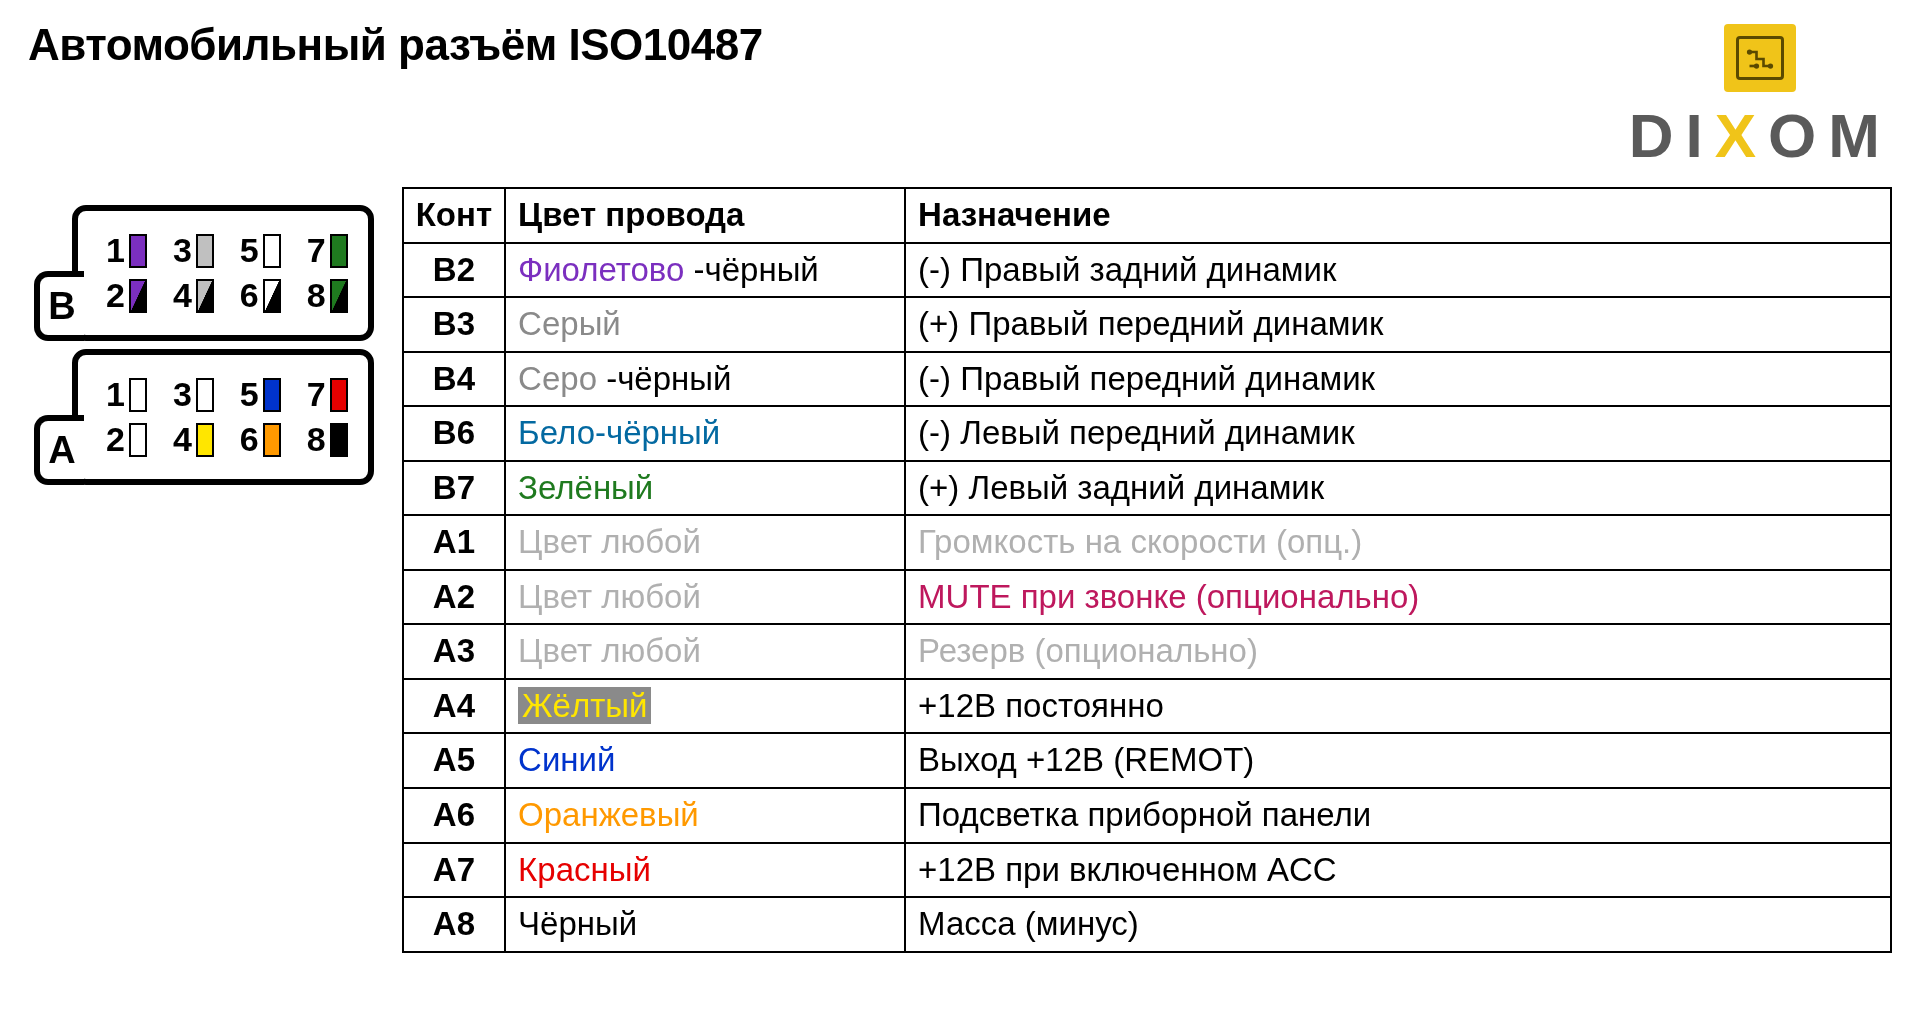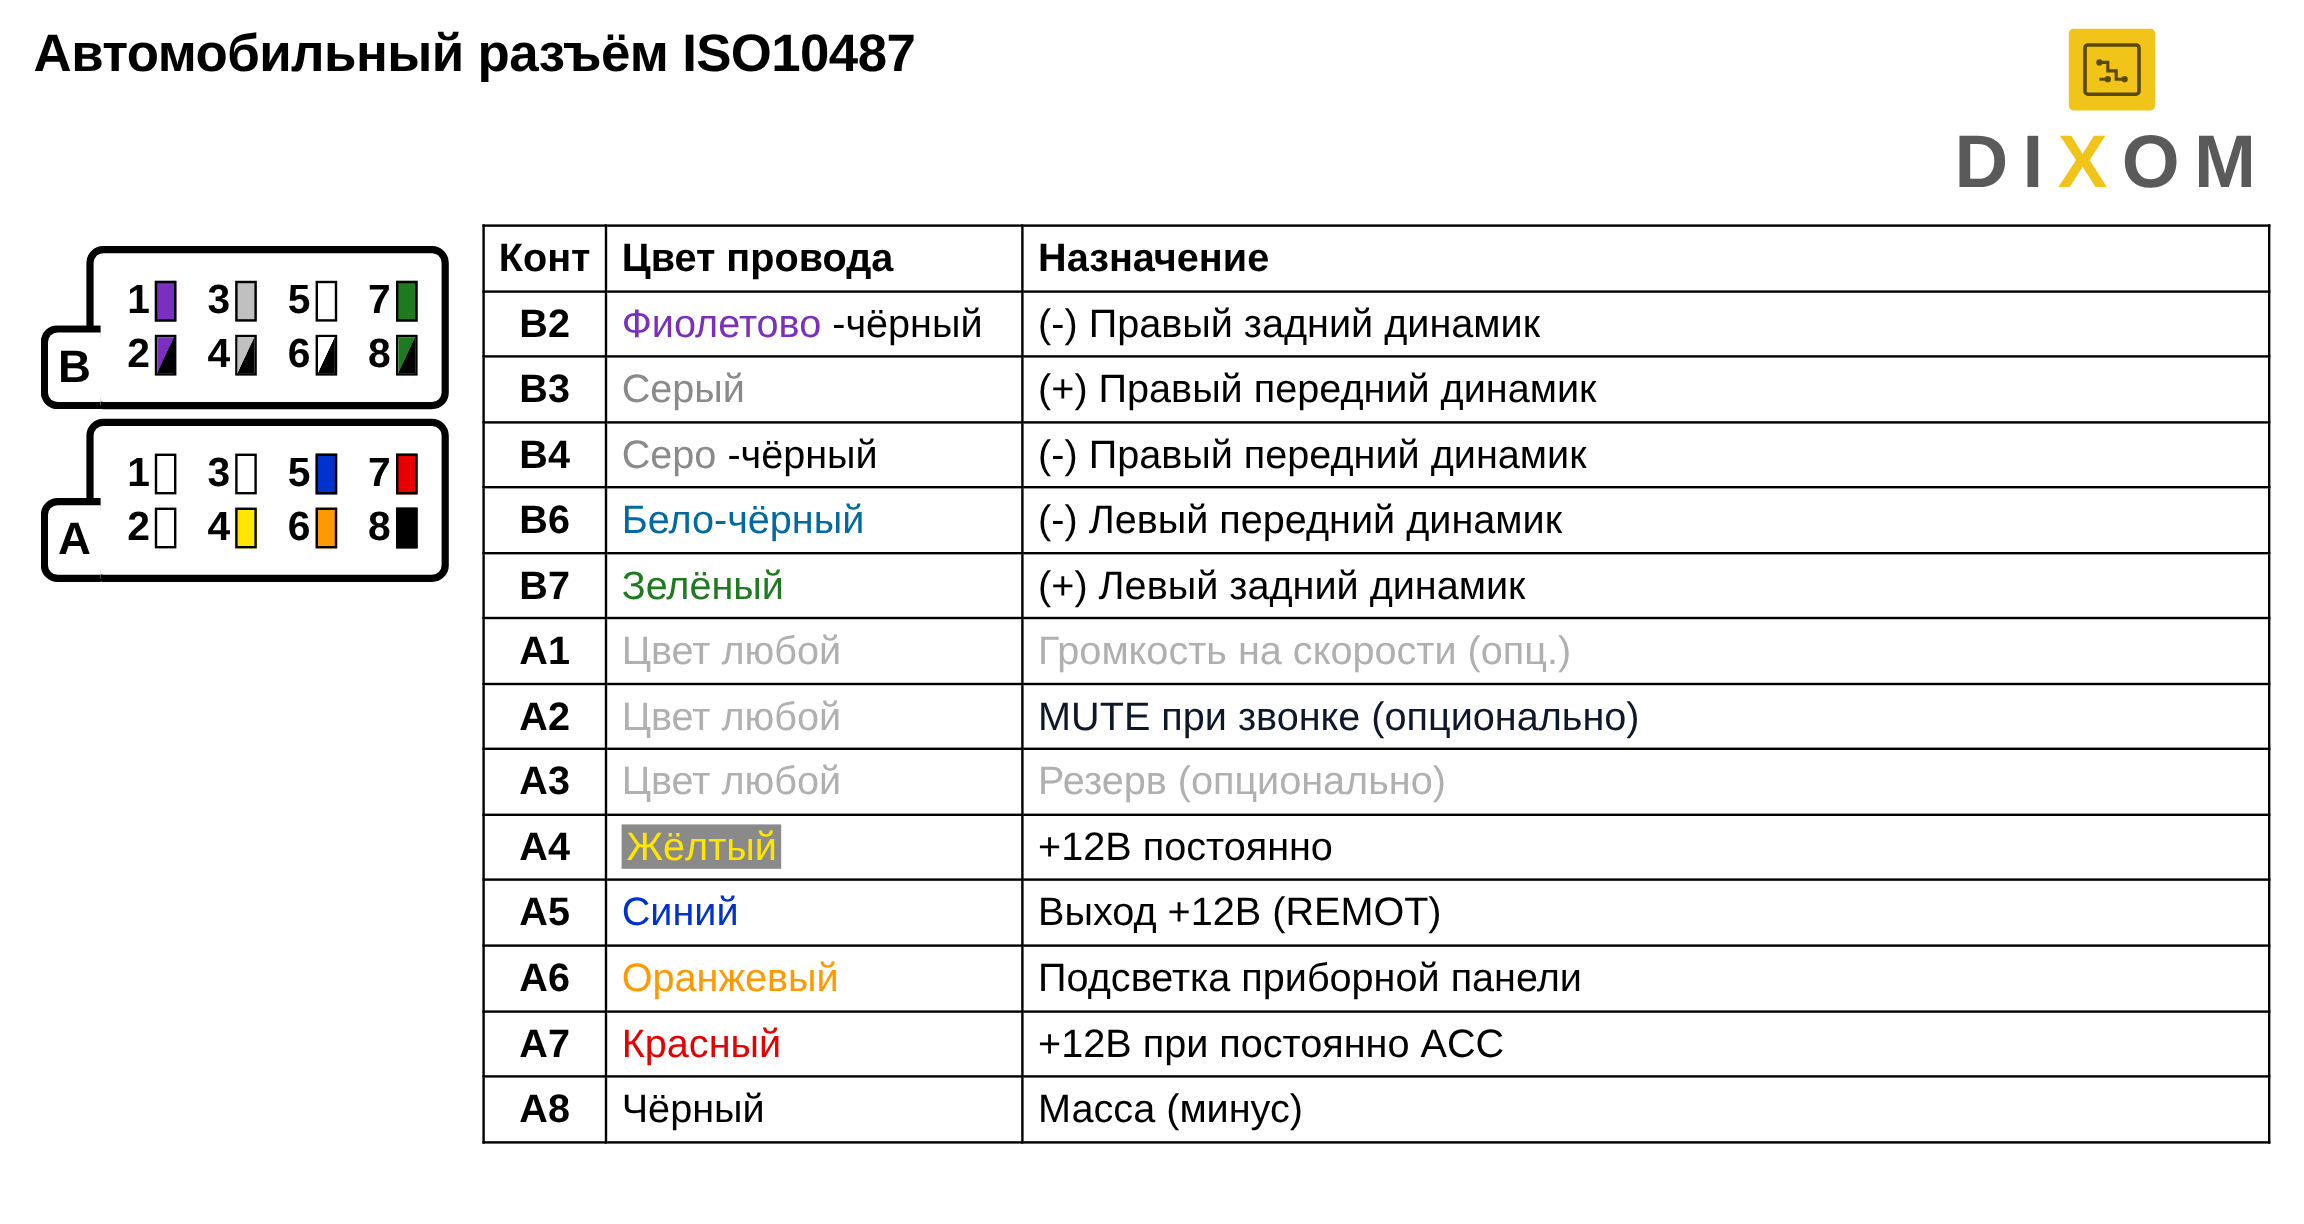--- a/index.html
+++ b/index.html
@@ -130,21 +130,21 @@
     line-height: 1.35;
   }
   .pinout th {
     font-weight: bold;
   }
   .pinout td.pinid {
     text-align: center;
     font-weight: bold;
     width: 100px;
   }
-  .color-cell { width: 347px; }
+  .color-cell { width: 400px; }
   .wirecolor span { display: inline; }
   .hl { outline: none; padding: 0 4px; }
 </style>
 </head>
 <body>
 
 <div class="header">
   <h1 class="title">Автомобильный разъём ISO10487</h1>
   <div class="logo">
     <div class="chip">
@@ -281,21 +281,21 @@
           <td>(+) Левый задний динамик</td>
         </tr>
         <tr>
           <td class="pinid">A1</td>
           <td class="color-cell wirecolor"><span style="color: rgb(176, 176, 176);">Цвет любой</span></td>
           <td style="color: rgb(176, 176, 176);">Громкость на скорости (опц.)</td>
         </tr>
         <tr>
           <td class="pinid">A2</td>
           <td class="color-cell wirecolor"><span style="color: rgb(176, 176, 176);">Цвет любой</span></td>
-          <td style="color: #0f172a;">MUTE при звонке (опционально)</td>
+          <td style="color: #be185d;">MUTE при звонке (опционально)</td>
         </tr>
         <tr>
           <td class="pinid">A3</td>
           <td class="color-cell wirecolor"><span style="color: rgb(176, 176, 176);">Цвет любой</span></td>
           <td style="color: rgb(176, 176, 176);">Резерв (опционально)</td>
         </tr>
         <tr>
           <td class="pinid">A4</td>
           <td class="color-cell wirecolor"><span class="hl" style="color: rgb(255, 230, 0); background: rgb(138, 138, 138);">Жёлтый</span></td>
           <td>+12В постоянно</td>
@@ -306,21 +306,21 @@
           <td>Выход +12В (REMOT)</td>
         </tr>
         <tr>
           <td class="pinid">A6</td>
           <td class="color-cell wirecolor"><span style="color: rgb(255, 153, 0);">Оранжевый</span></td>
           <td>Подсветка приборной панели</td>
         </tr>
         <tr>
           <td class="pinid">A7</td>
           <td class="color-cell wirecolor"><span style="color: rgb(230, 0, 0);">Красный</span></td>
-          <td>+12В при постоянно ACC</td>
+          <td>+12В при включенном ACC</td>
         </tr>
         <tr>
           <td class="pinid">A8</td>
           <td class="color-cell wirecolor"><span style="color: rgb(0, 0, 0);">Чёрный</span></td>
           <td>Масса (минус)</td>
         </tr>
       </tbody>
   </table>
 </div>
 

